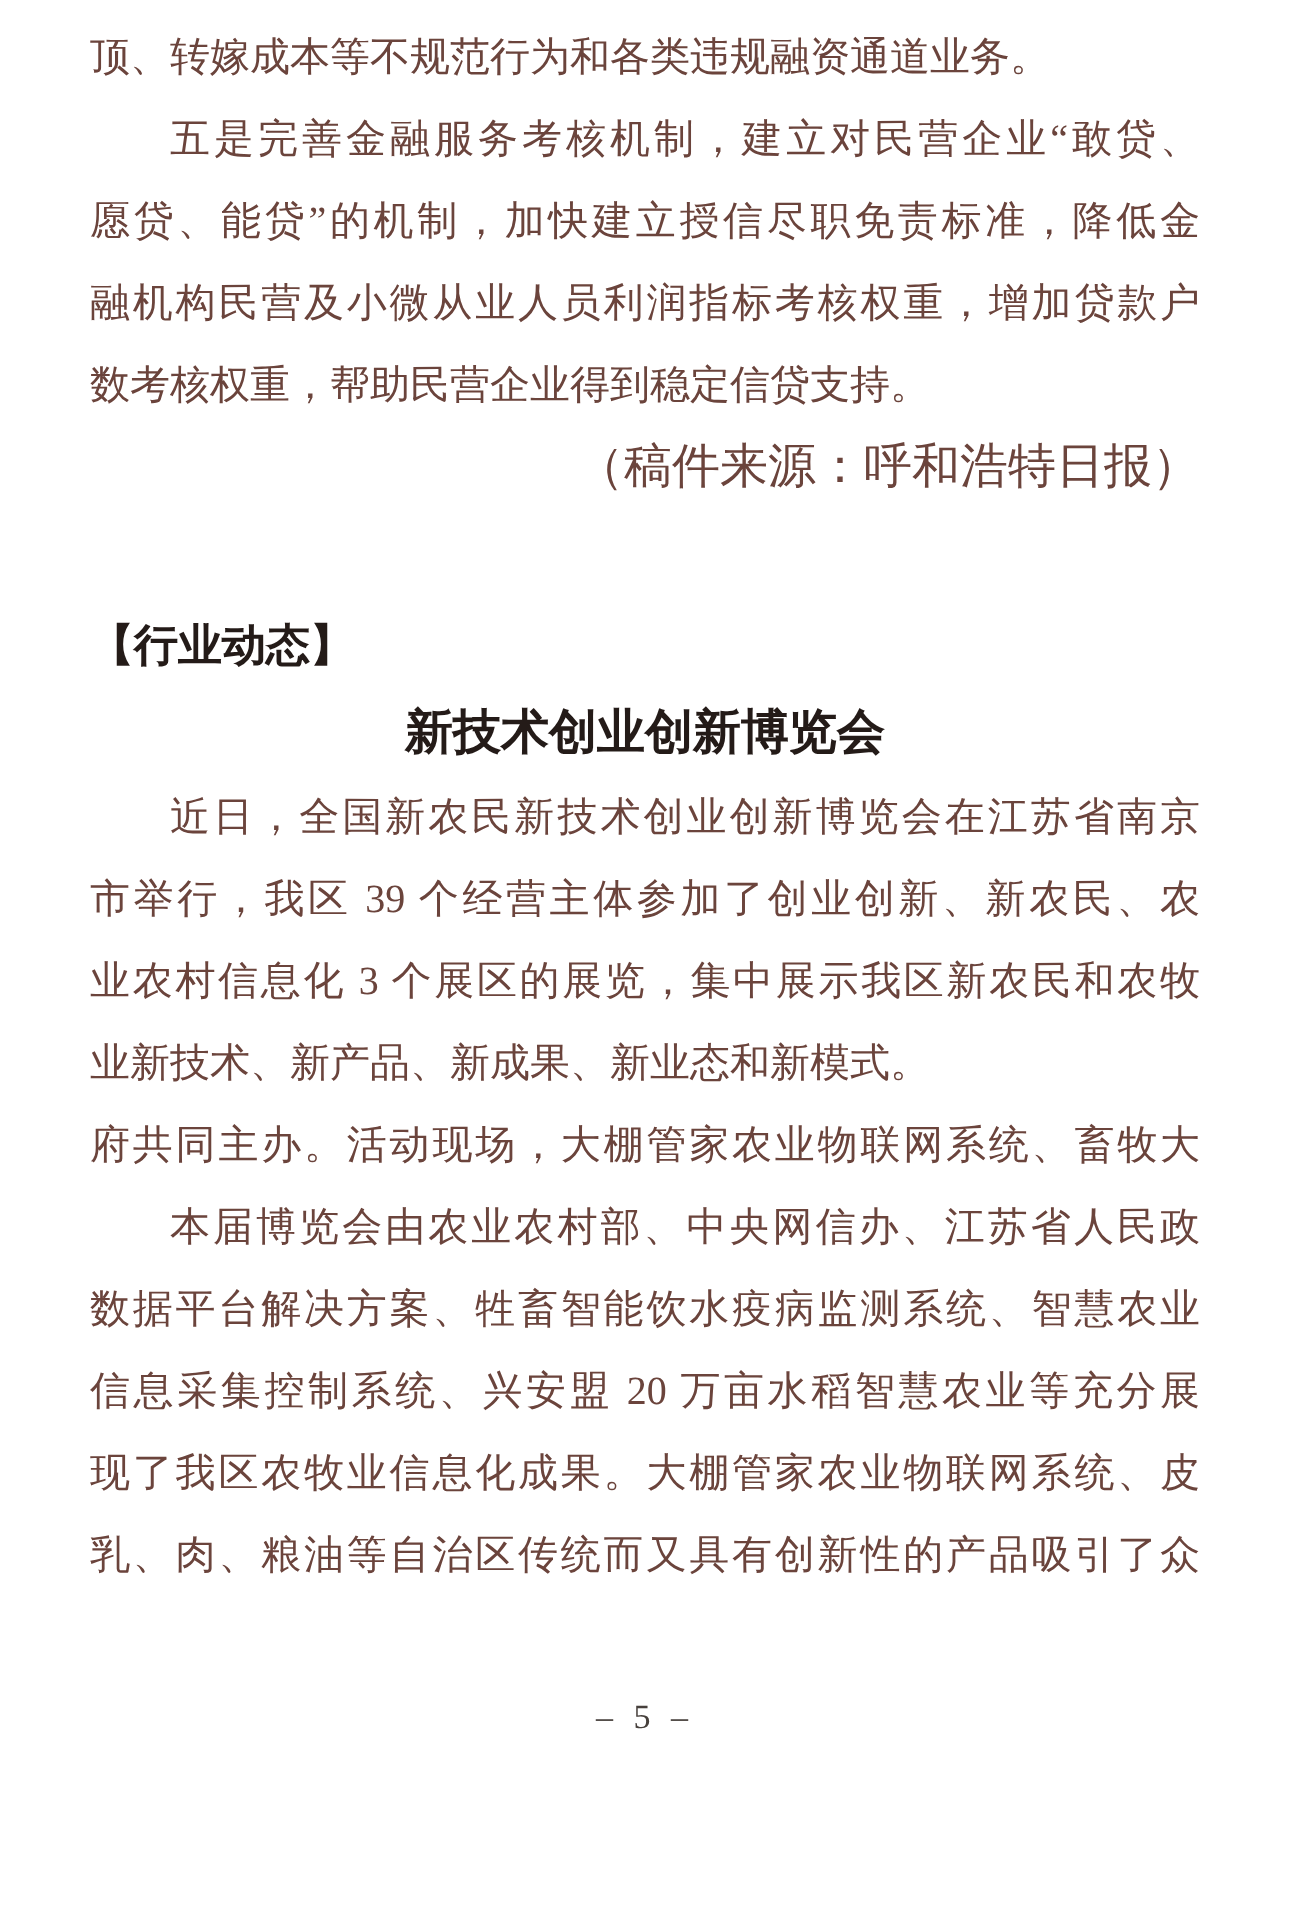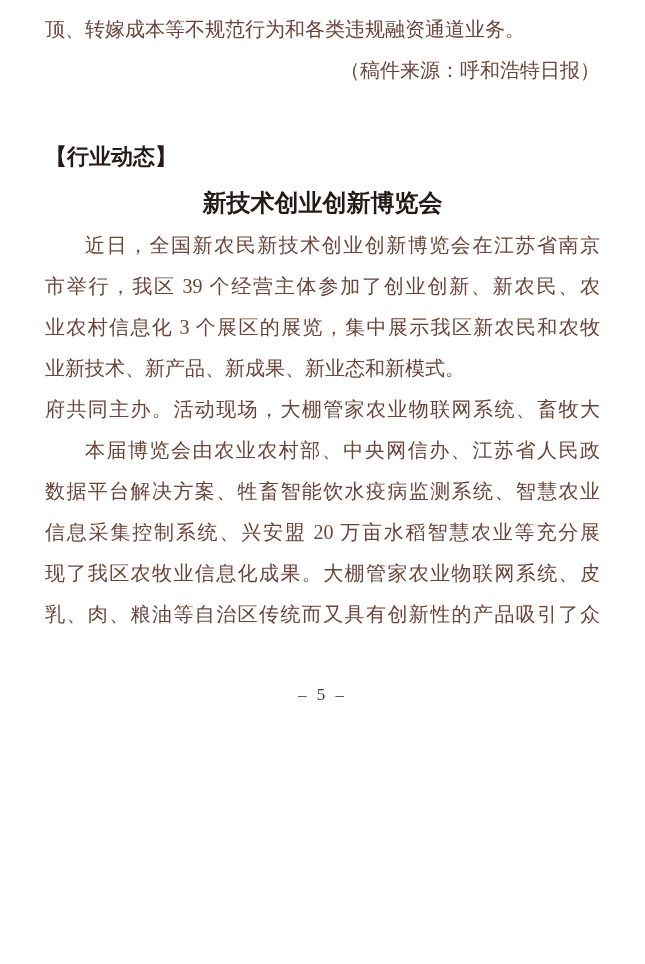--- a/index.html
+++ b/index.html
@@ -23,32 +23,32 @@
   .line {
     font-size: 20px;
     line-height: 41px;
     color: var(--body-color);
     text-align: justify;
     text-align-last: justify;
   }
   .line.indent { text-indent: 2em; }
   .line.para-end { text-align-last: left; }
   .source-line {
-    font-size: 20px;
+    font-size: 24px;
     line-height: 41px;
     color: var(--body-color);
     text-align: right;
   }
   .section-header {
     margin-top: 46px;
     font-size: 22px;
     line-height: 44px;
     font-weight: bold;
     color: var(--heading-color);
-    font-family: Liberation Mono, monospace;
+    font-family: Liberation Serif, serif;
     text-align: left;
   }
   .article-title { }
   .title-line {
     font-size: 24px;
     line-height: 44px;
     font-weight: bold;
     color: var(--heading-color);
     text-align: center;
     font-family: "Liberation Serif", "DejaVu Serif", serif;
@@ -64,20 +64,26 @@
   }
 </style>
 </head>
 <body>
 
 <div class="page">
 
   <div class="body-block">
       <div class="paragraph">
         <div class="line para-end">顶、转嫁成本等不规范行为和各类违规融资通道业务。</div>
+      </div>
+      <div class="paragraph">
+        <div class="line indent">五是完善金融服务考核机制，建立对民营企业“敢贷、</div>
+        <div class="line">愿贷、能贷”的机制，加快建立授信尽职免责标准，降低金</div>
+        <div class="line">融机构民营及小微从业人员利润指标考核权重，增加贷款户</div>
+        <div class="line para-end">数考核权重，帮助民营企业得到稳定信贷支持。</div>
       </div>
     </div>
 
   <div class="source-line">（稿件来源：呼和浩特日报）</div>
 
   <div class="section-header">【行业动态】</div>
 
   <div class="article-title">
     <div class="title-line">新技术创业创新博览会</div>
   </div>

